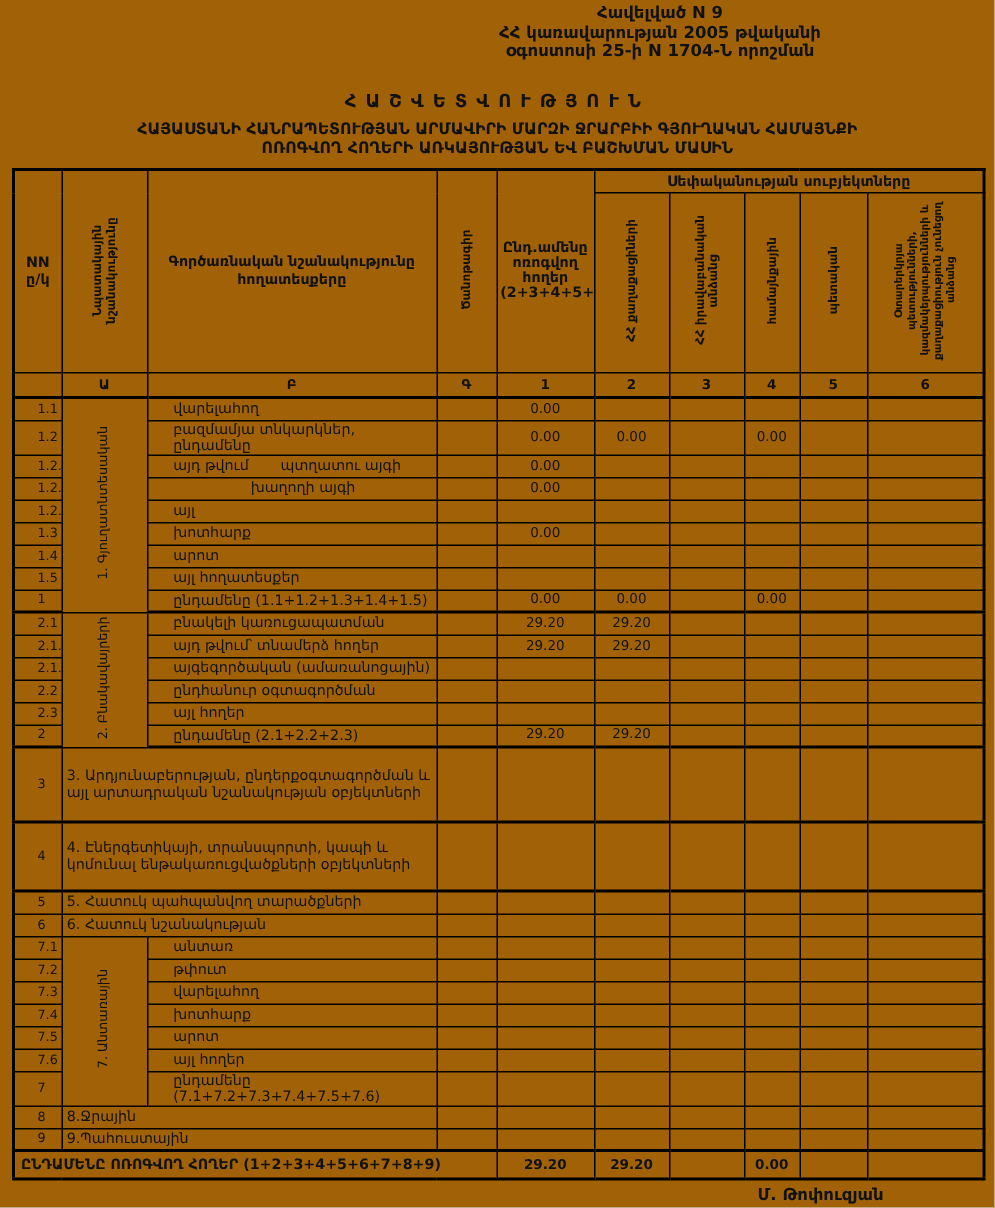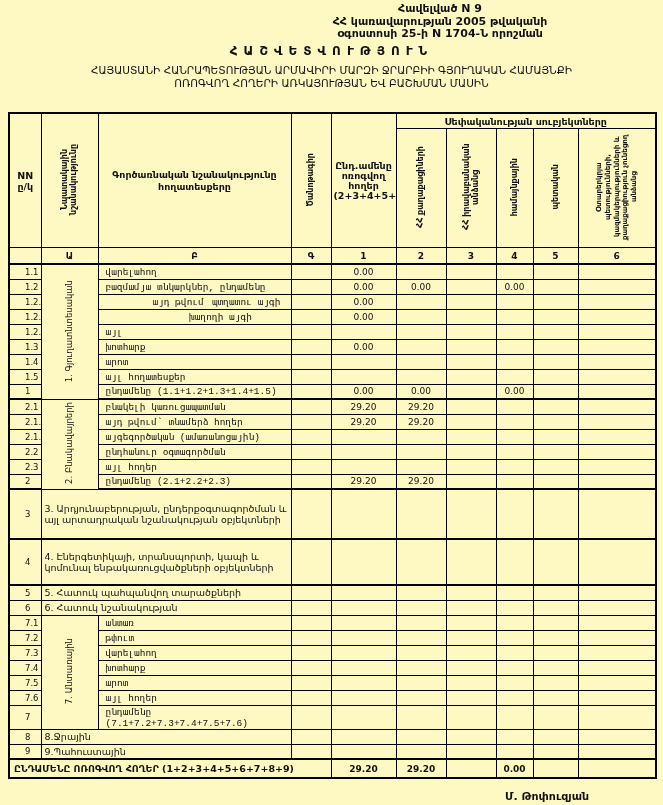--- a/index.html
+++ b/index.html
@@ -1,30 +1,30 @@
 <!DOCTYPE html>
 <html><head>
 <meta charset="utf-8">
 <style>
   html,body { margin:0; padding:0; background:#e8e8e8; }
   .sheet {
     position:relative; width:663px; height:805px; margin:0 auto;
-    background:#fef9c3; color:#111;
+    background:#a16207; color:#111;
     font-family:"DejaVu Sans", sans-serif;
     overflow:hidden;
   }
   
   .appendix {
     position:absolute; top:3px; left:290px; width:300px;
     text-align:center; font-weight:bold; font-size:11px; line-height:12.5px;
   }
   
-  .title-block { position:absolute; top:44px; left:0; width:663px; text-align:center; }
+  .title-block { position:absolute; top:60px; left:0; width:663px; text-align:center; }
   .main-title { font-size:12px; font-weight:bold; letter-spacing:6px; margin-bottom:6px; }
-  .sub-title  { font-size:10.5px; font-weight:normal; line-height:12.5px; }
+  .sub-title  { font-size:10.5px; font-weight:bold; line-height:12.5px; }
   
   table.report {
     position:absolute; top:112px; left:8px; width:647px;
     border-collapse:collapse; table-layout:fixed;
     border:2px solid #000;
   }
   .report th, .report td {
     border:1px solid #000; padding:0 2px; overflow:hidden;
     font-size:9.5px; vertical-align:middle;
   }
@@ -36,23 +36,23 @@
     display:inline-block; white-space:normal; line-height:1.15;
   }
   .nn-head { font-size:8px; }
   .func-head { text-align:center; font-size:10px; line-height:12px; }
   .total-head { text-align:center; font-size:8px; font-weight:bold; line-height:10px; }
   .small-vert { font-size:8px; font-weight:bold; }
   .tiny-vert  { font-size:7px; font-weight:bold; line-height:1.25; }
   tr.letters td { text-align:center; font-weight:bold; font-size:9px; height:15px; border-bottom:2px solid #000; }
   tbody tr { height:15px; }
   td.num-cell   { text-align:center; font-size:8.5px; padding:0 15px; }
-  td.label-cell { font-size:9.5px; padding-left:7px;font-family:Liberation Mono, monospace; }
+  td.label-cell { font-size:9.5px; padding-left:17px; }
   td.label-cell .flexwrap { display:flex; width:100%; }
-  td.label-cell .lp { white-space:nowrap;margin-left:47px; }
+  td.label-cell .lp { white-space:nowrap; }
   td.label-cell .lc { flex:1; text-align:center; }
   td.value-cell { text-align:center; font-size:9px; }
   th.group-cell { font-weight:normal; }
   th.group-cell .vert { font-size:8.5px; }
   td.wide-label { font-size:9.5px; line-height:11.5px; padding-left:3px; }
   tr.hb th, tr.hb td { border-bottom:2px solid #000; }
   tr.total-row { height:19px; }
   tr.total-row td { border-top:2px solid #000; border-bottom:2px solid #000;margin-top:32px; }
   td.total-label { font-weight:bold; font-size:9.5px; padding-left:4px; }
   tr.total-row td.value-cell { font-weight:bold; }

